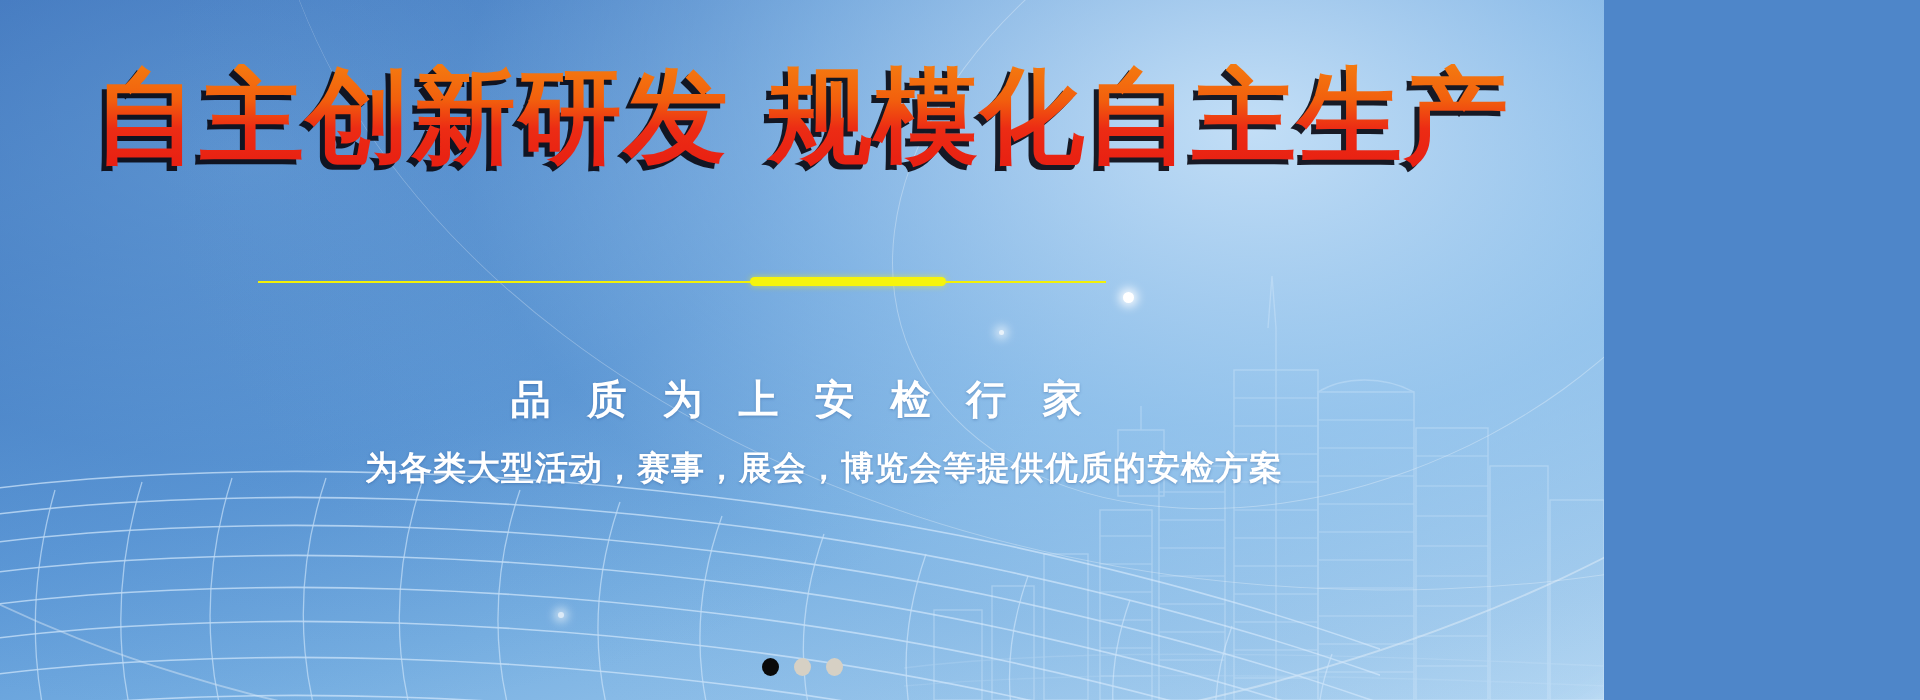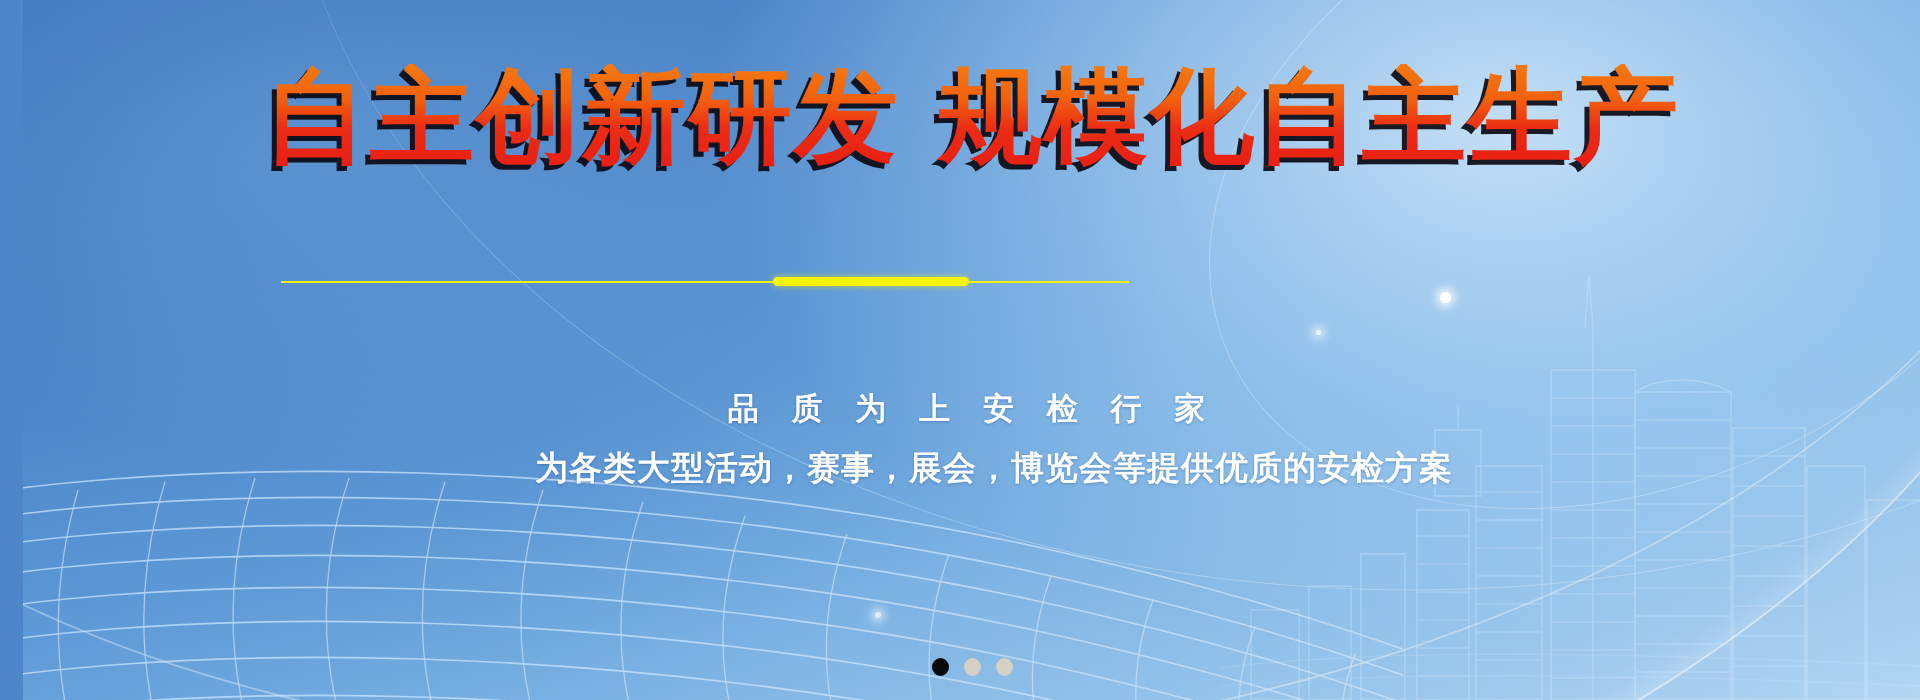--- a/index.html
+++ b/index.html
@@ -2,26 +2,25 @@
 <html><head>
 <meta charset="utf-8">
 <style>
   html,body{margin:0;padding:0;}
   body{
     width:1920px;height:700px;overflow:hidden;
     font-family:"Liberation Sans","DejaVu Sans",sans-serif;
     background:#4e86c9;
   }
   .banner{
-    position:relative;width:1898px;height:700px;overflow:hidden;
+    position:relative;width:1604px;height:700px;overflow:hidden;
     background:
       radial-gradient(ellipse 1100px 720px at 78% 18%, rgba(200,226,248,0.95) 0%, rgba(163,206,242,0.55) 42%, rgba(120,172,222,0.10) 72%, rgba(0,0,0,0) 100%),
       radial-gradient(ellipse 900px 560px at 16% 22%, rgba(108,162,216,0.55) 0%, rgba(70,126,192,0.25) 55%, rgba(0,0,0,0) 100%),
       linear-gradient(160deg,#3f74bd 0%,#4a83c8 22%,#5e9ad8 45%,#78b0e2 63%,#95c3ea 80%,#b6d8f3 100%);
-    margin-left: 23px;
   }
 
   
   .bg-layer{position:absolute;inset:0;pointer-events:none;}
 
   
   .arc-sweep{
     position:absolute;left:-620px;top:-520px;width:2700px;height:1500px;
     border-radius:50%;
     border-top:0;border-left:0;
@@ -94,23 +93,23 @@
     position:absolute;top:5px;left:258px;width:848px;height:2px;
     background:#f2f008;
   }
   .divider .thick{
     position:absolute;top:1px;left:750px;width:196px;height:9px;
     background:#f6f40c;border-radius:5px;
     box-shadow:0 0 6px rgba(246,244,12,.6);
   }
 
   .sub1{
-    position:absolute;top:388px;left:0;right:0;text-align:center;
+    position:absolute;top:372px;left:0;right:0;text-align:center;
     font-family:"DejaVu Sans","Liberation Sans",sans-serif;
-    font-size:31px;font-weight:bold;color:#ffffff;
+    font-size:40px;font-weight:bold;color:#ffffff;
     letter-spacing:11px;white-space:nowrap;
     text-shadow:0 1px 3px rgba(30,70,130,.35);
   }
   .sub2{
     position:absolute;top:446px;left:0;right:0;text-align:center;
     font-family:"DejaVu Sans","Liberation Sans",sans-serif;
     font-size:33px;font-weight:bold;color:#ffffff;
     letter-spacing:1px;white-space:nowrap;
     text-shadow:0 1px 3px rgba(30,70,130,.35);
     padding-left:44px;

